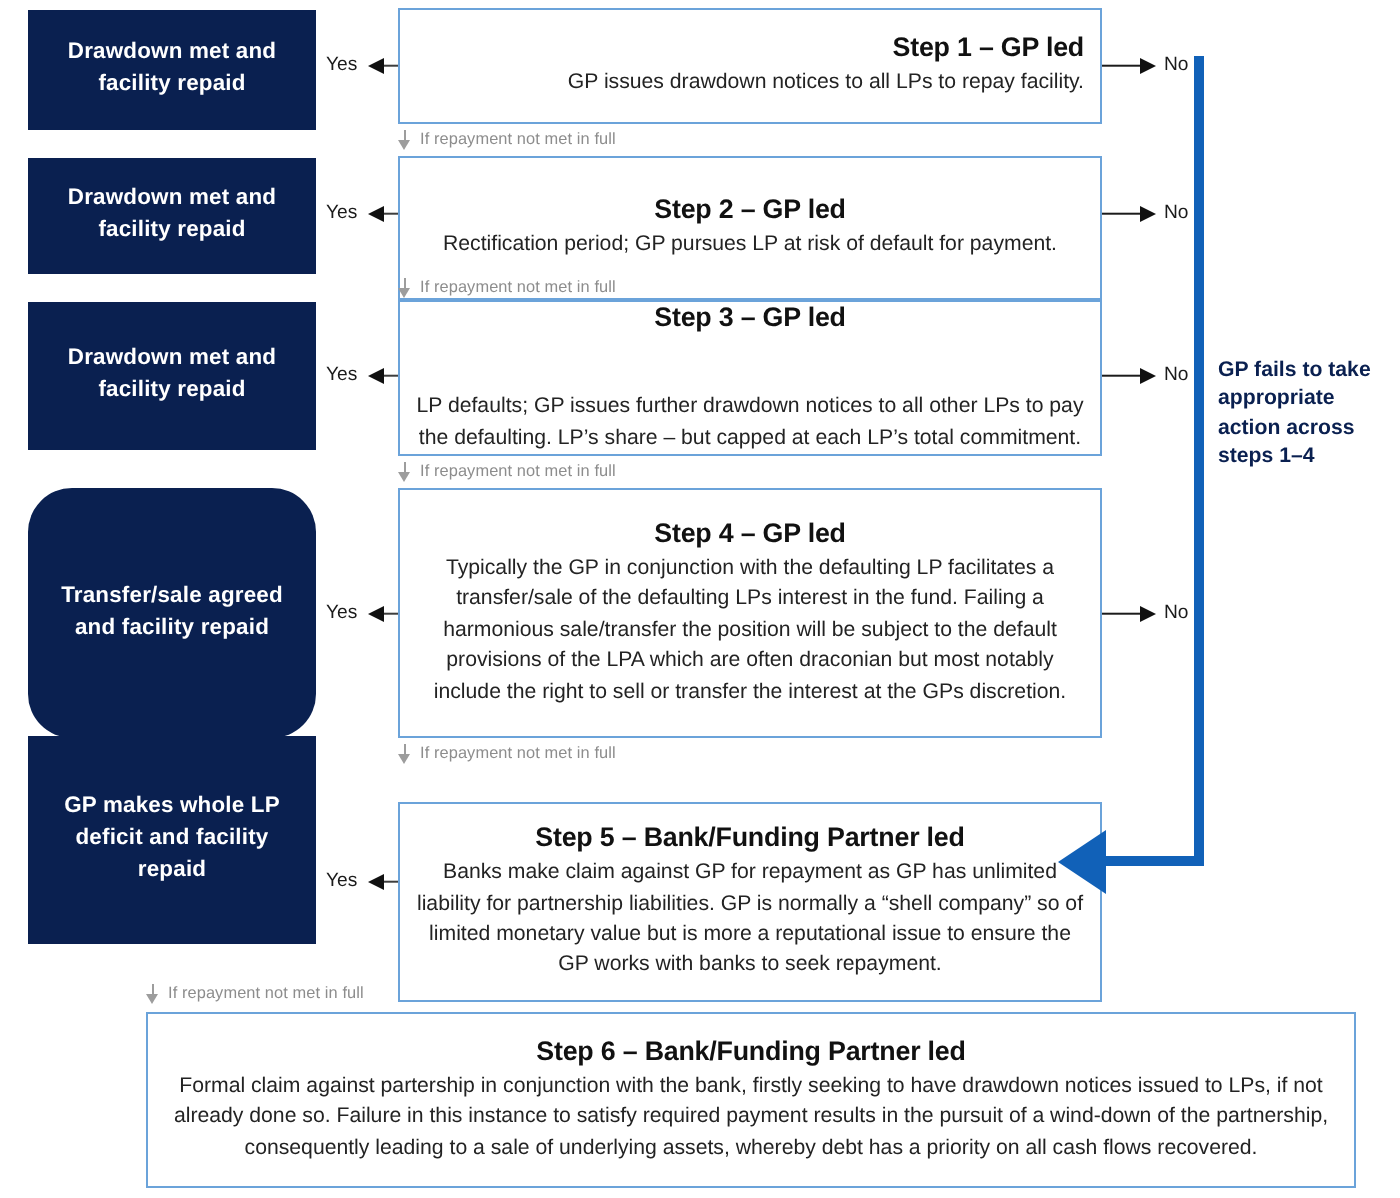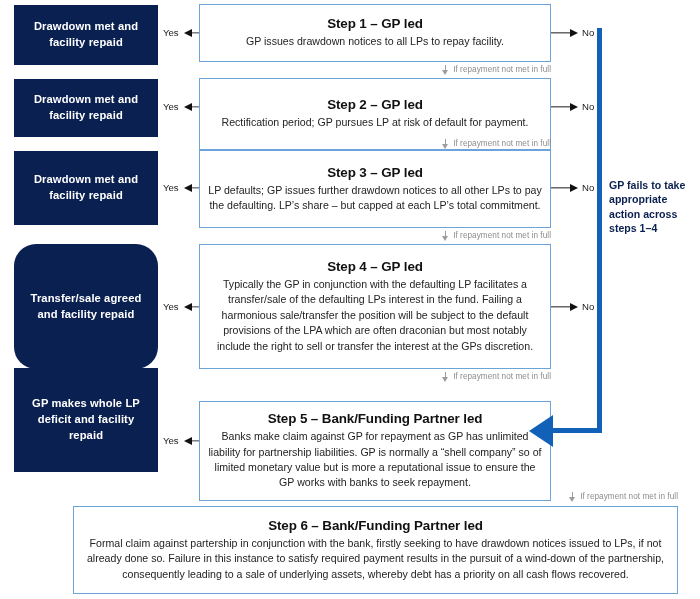--- a/index.html
+++ b/index.html
@@ -97,21 +97,21 @@
   }
   .no-arrow .lbl{
     position:absolute;left:31px;top:50%;transform:translateY(-50%);
     font-size:9.6px;color:#1b1b1b;line-height:1;
   }
 
   
   .connector{
     position:absolute;
     left:199px;width:352px;height:16px;
-    display:flex;align-items:center;justify-content:flex-end;
+    display:flex;align-items:center;justify-content:flex-start;
   }
   .connector .cheads{
     position:relative;width:7px;height:11px;margin-right:4px;
   }
   .connector .cstem{
     position:absolute;left:2.6px;top:0;width:1.6px;height:6px;background:#9d9d9d;
   }
   .connector .chead{
     position:absolute;left:0;top:5px;
     width:0;height:0;
@@ -160,21 +160,21 @@
   <div class="outcome" style="top:5px;height:60px;">
     <span>Drawdown met and facility repaid</span>
   </div>
 
   <div class="yes-arrow" style="top:26px;">
     <span class="lbl">Yes</span>
     <span class="shaft"></span>
     <span class="head"></span>
   </div>
 
-  <div class="step" style="top:4px;height:58px;">
+  <div class="step" style="top:4px;height:58px;align-items:flex-end;">
     <div class="title">Step 1 – GP led</div>
     <div class="body">GP issues drawdown notices to all LPs to repay facility.</div>
   </div>
 
   <div class="no-arrow" style="top:26px;">
     <span class="shaft"></span>
     <span class="head"></span>
     <span class="lbl">No</span>
   </div>
 
@@ -218,21 +218,21 @@
   <div class="outcome" style="top:151px;height:74px;">
     <span>Drawdown met and facility repaid</span>
   </div>
 
   <div class="yes-arrow" style="top:181px;">
     <span class="lbl">Yes</span>
     <span class="shaft"></span>
     <span class="head"></span>
   </div>
 
-  <div class="step" style="top:150px;height:78px;">
+  <div class="step" style="top:150px;height:78px;justify-content:space-between;">
     <div class="title">Step 3 – GP led</div>
     <div class="body">LP defaults; GP issues further drawdown notices to all other LPs to pay the defaulting. LP’s share – but capped at each LP’s total commitment.</div>
   </div>
 
   <div class="no-arrow" style="top:181px;">
     <span class="shaft"></span>
     <span class="head"></span>
     <span class="lbl">No</span>
   </div>
 

